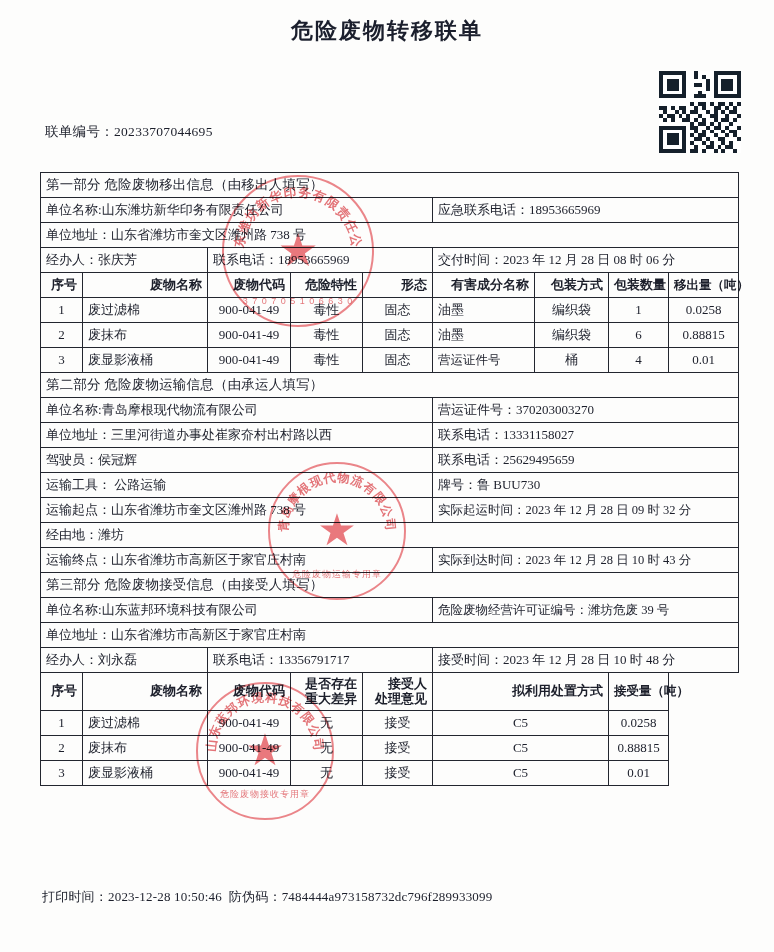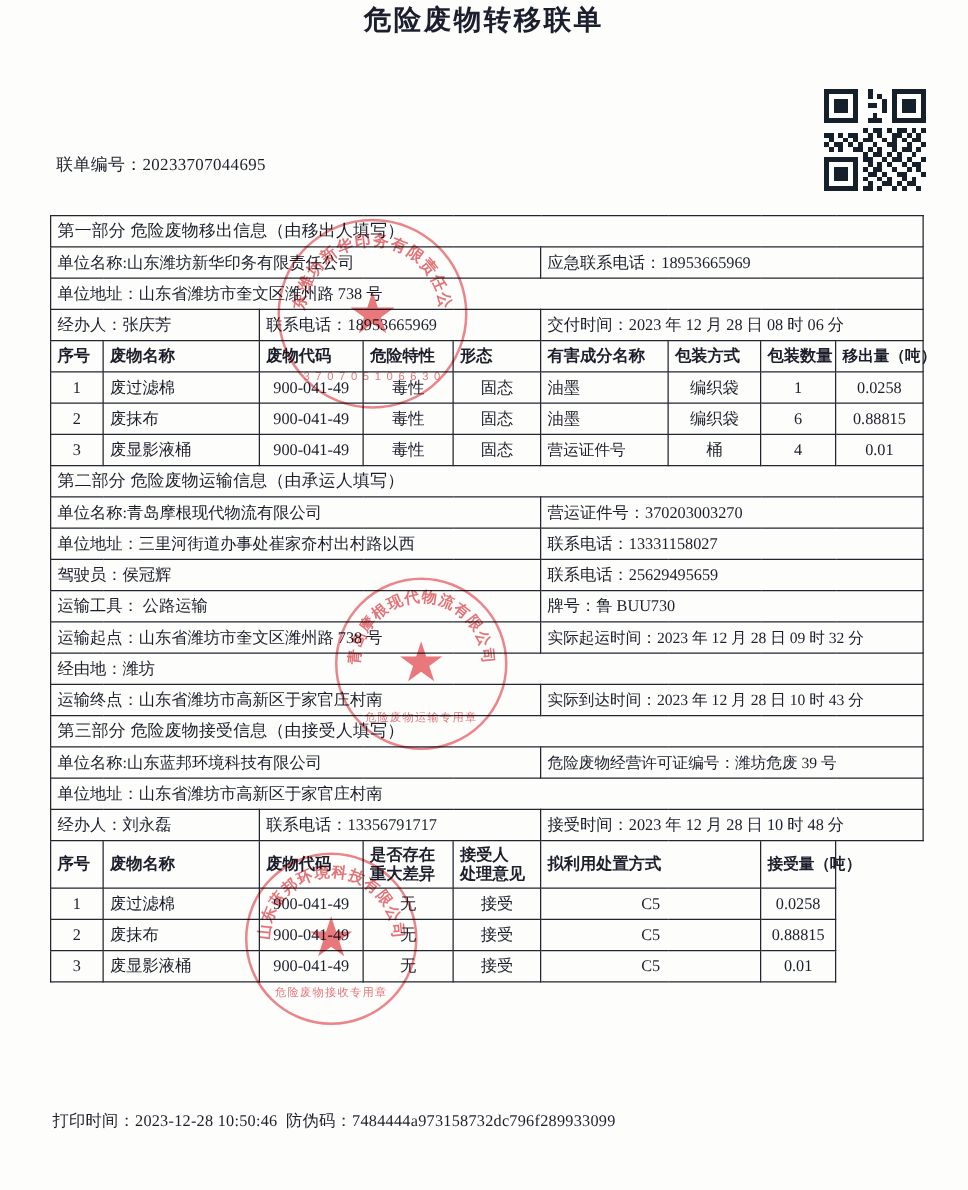--- a/index.html
+++ b/index.html
@@ -12,21 +12,21 @@
     color: #1c1f2b;
     position: relative;
     overflow: hidden;
   }
 
   .page { position: relative; width: 774px; height: 952px; }
 
   
   .doc-title {
     position: absolute;
-    top: 1px; left: 0; width: 774px;
+    top: 16px; left: 0; width: 774px;
     text-align: center;
     font-size: 22px;
     font-weight: bold;
     letter-spacing: 2px;
     color: #1b1f2d;
   }
   .qr {
     position: absolute;
     left: 659px; top: 71px;
     width: 82px; height: 82px;
@@ -60,21 +60,21 @@
   }
   .sec-head {
     font-weight: normal;
     font-size: 13.5px;
     letter-spacing: .2px;
     height: 26px;
     margin-left: 8px;
   }
   .lbl { font-size: 13px; }
   .ctr { text-align: center; }
-  .colhead { text-align: left; font-weight: bold; font-size: 13px; }
+  .colhead { text-align: right; font-weight: bold; font-size: 13px; }
   .colhead.two { line-height: 1.1; white-space: normal; }
   .small { font-size: 12.5px; }
   .num { text-align: center; font-family: "Liberation Serif", serif; }
 
   
   .footer {
     position: absolute;
     left: 42px; top: 888px;
     font-size: 13px;
     letter-spacing: .2px;

